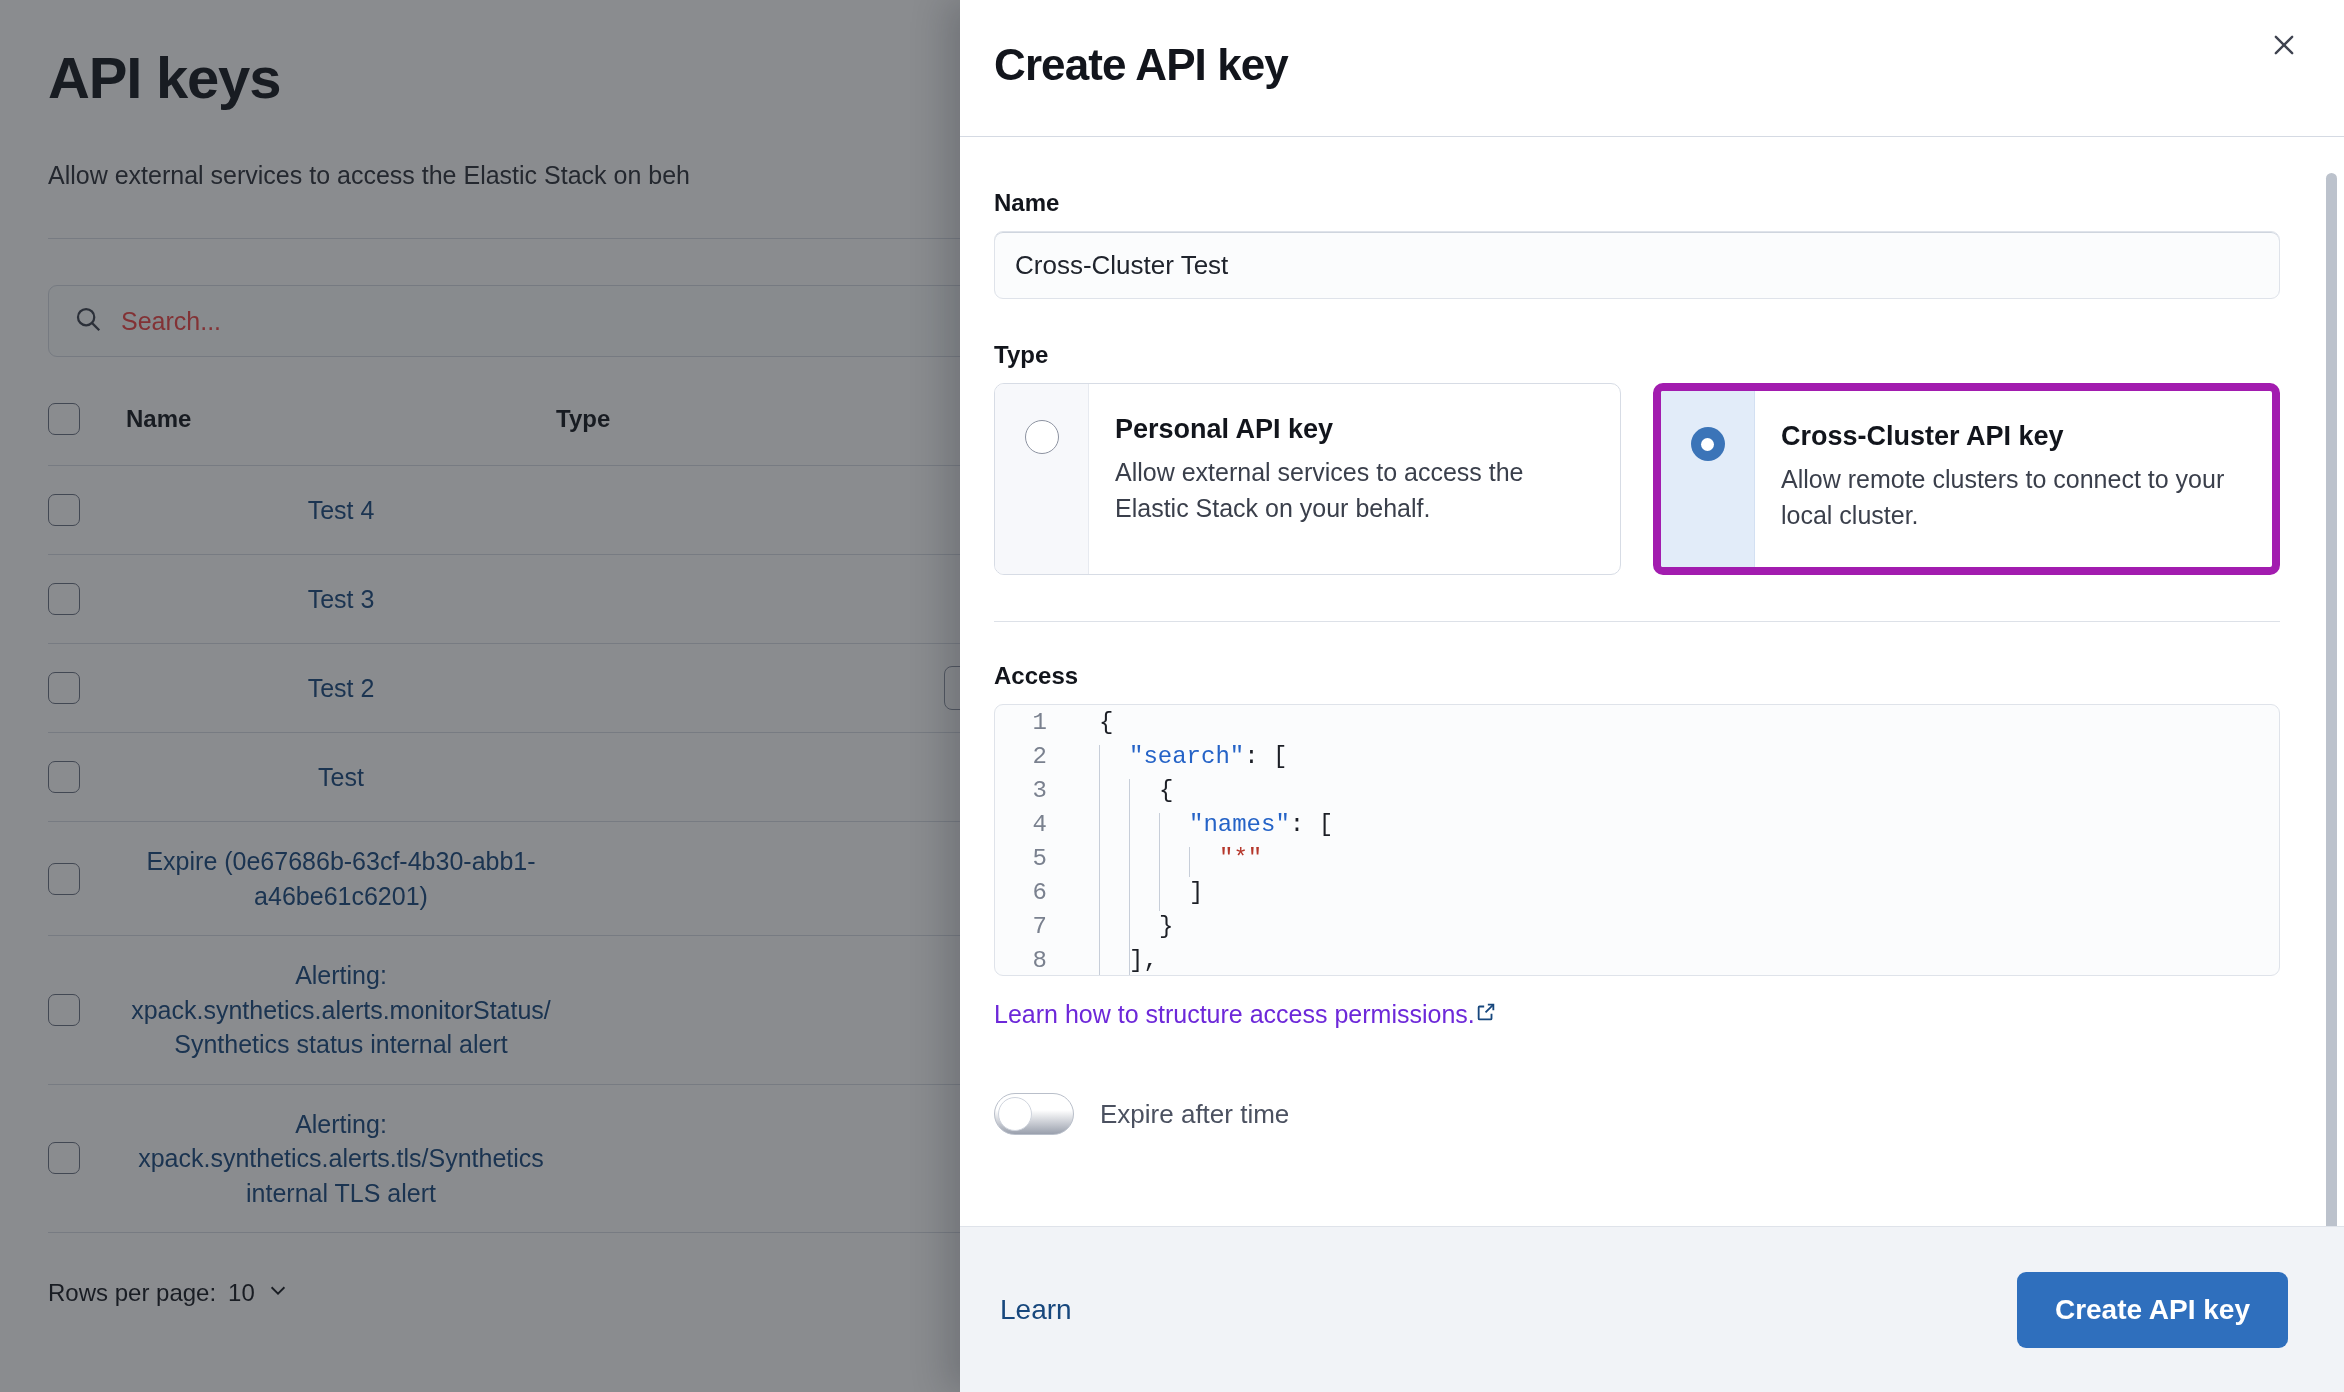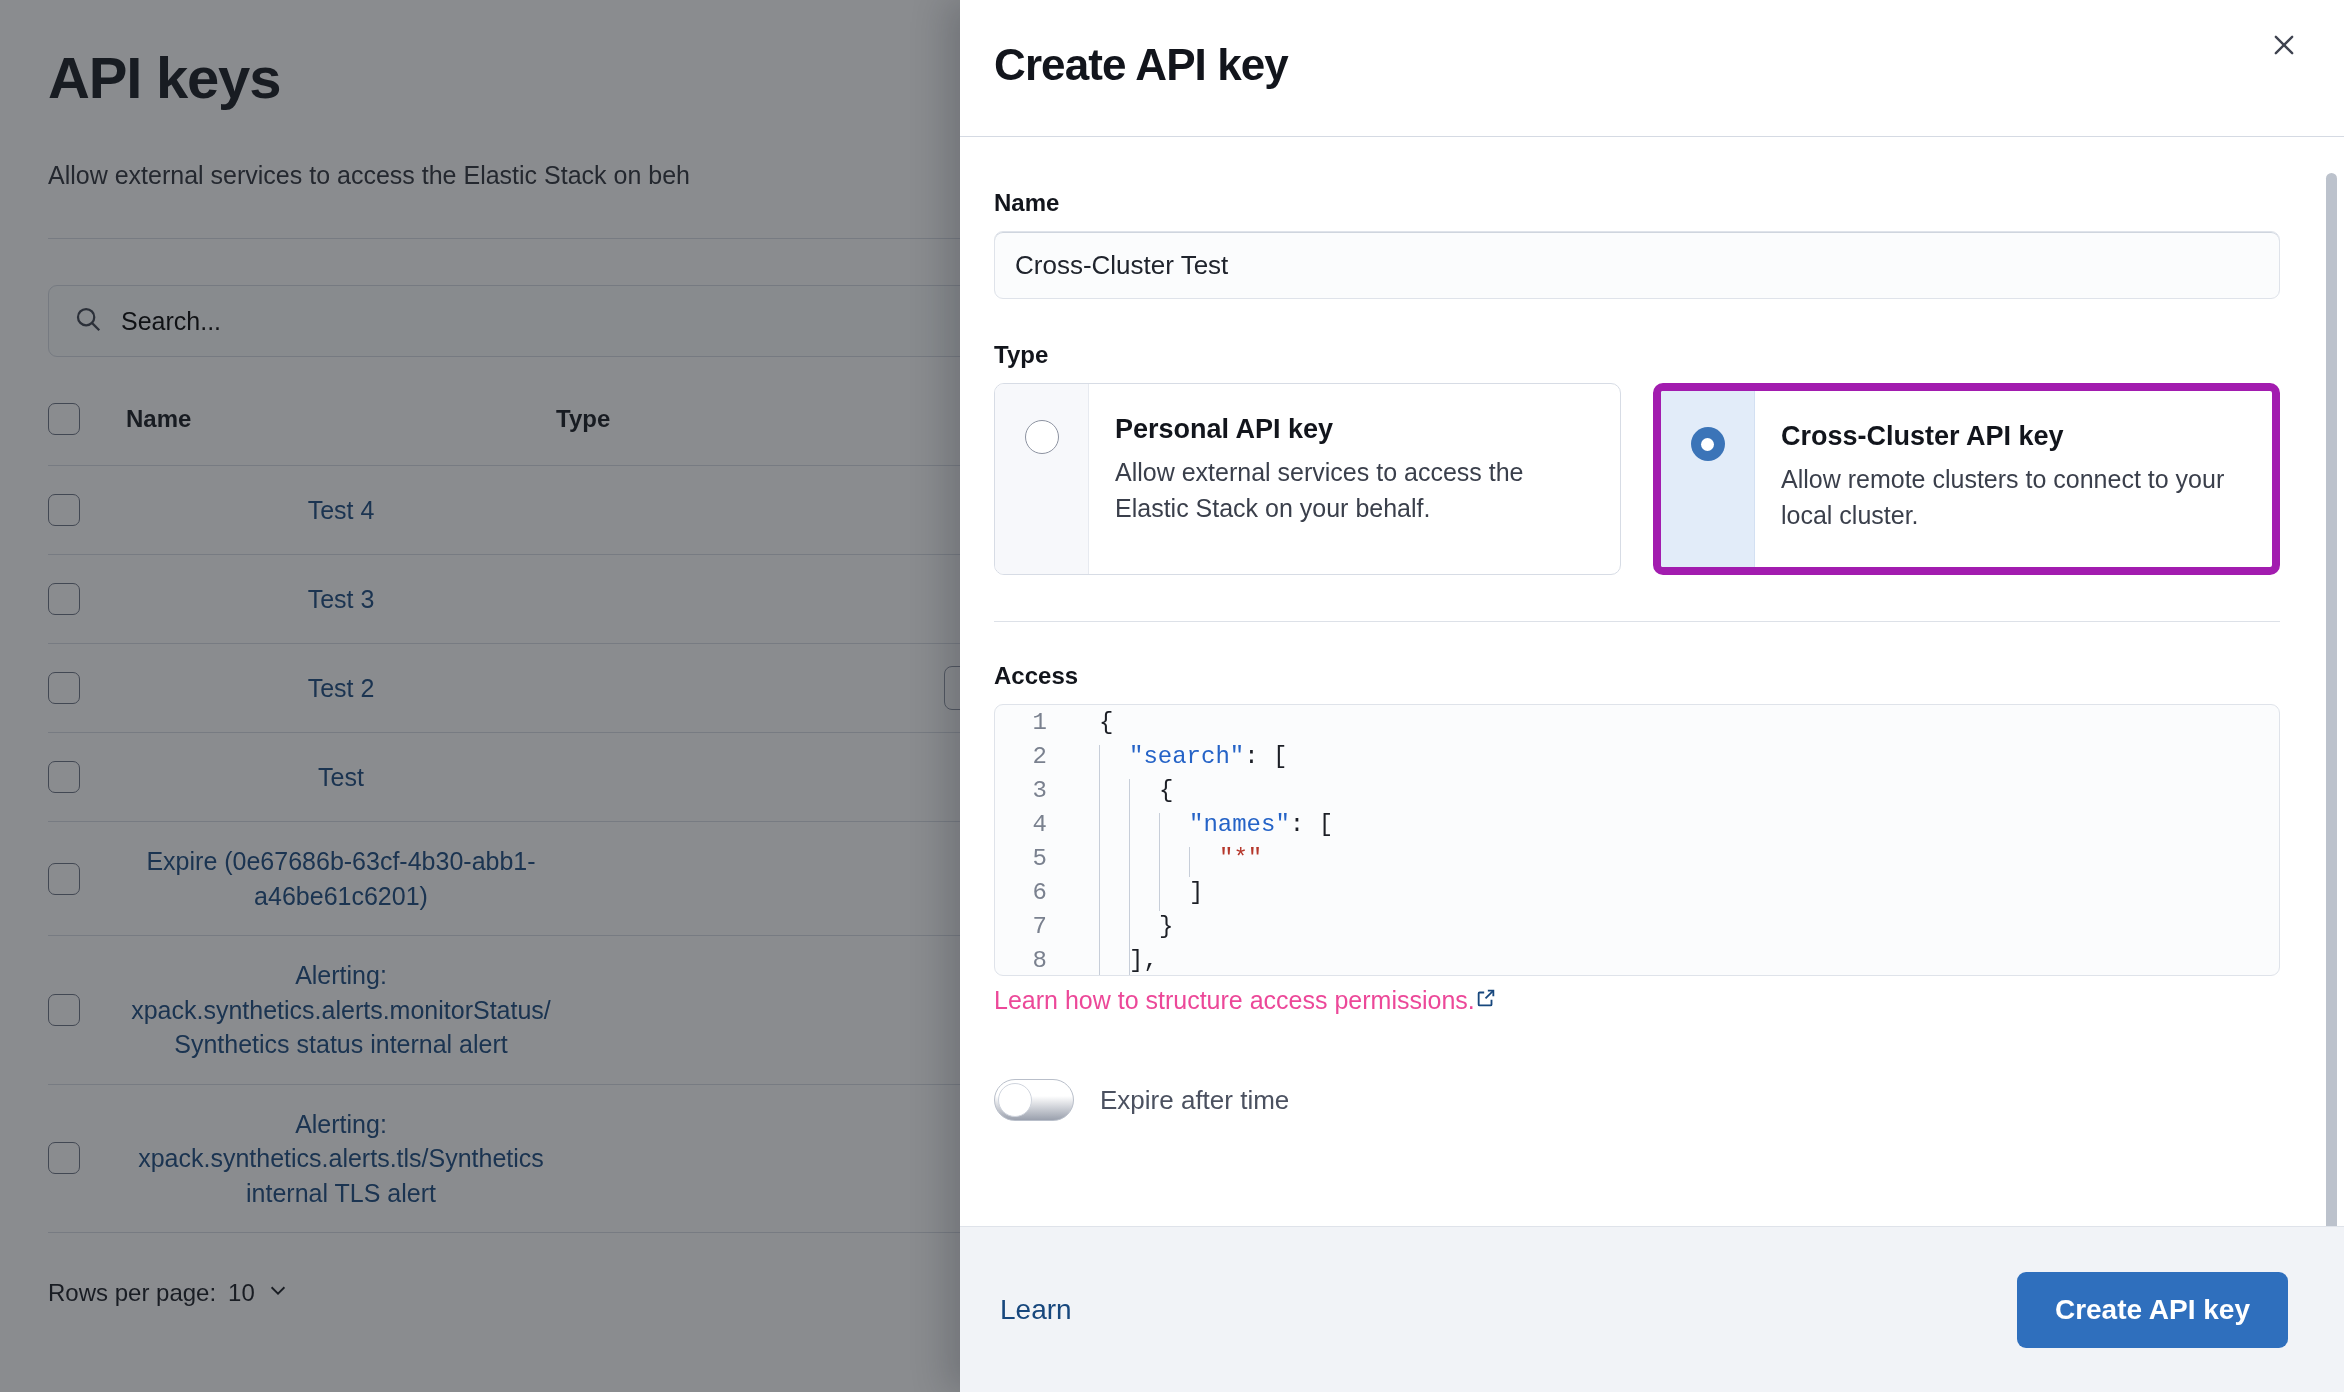--- a/index.html
+++ b/index.html
@@ -26,21 +26,21 @@
     font-size: 25px; color: #2b2f38; margin-top: 50px; white-space: nowrap;
   }
   .hr { height: 1px; background: #d8dce4; margin-top: 48px; width: 1490px; }
 
   .search-box {
     margin-top: 46px; width: 1490px; height: 72px;
     border: 1px solid #d5dae2; border-radius: 9px;
     background: #fbfcfd; display: flex; align-items: center; gap: 18px;
     padding: 0 24px;
   }
-  .search-ph { font-size: 25px; color: #000000; }
+  .search-ph { font-size: 25px; color: #ef4444; }
 
   table.keys { margin-top: 40px; width: 1490px; border-collapse: collapse; }
   table.keys th {
     text-align: left; font-size: 24px; font-weight: 700; color: #12151c;
     padding: 6px 0 30px 0; border-bottom: 1px solid #d8dce4;
   }
   table.keys td {
     padding: 22px 0; border-bottom: 1px solid #d8dce4; vertical-align: middle; text-align: center;
   }
   th.c-check, td.c-check { width: 78px; }
@@ -160,21 +160,21 @@
     position: relative; padding-left: 0;
   }
   .tok-key { color: #2563c7; }
   .tok-str { color: #b5372b; }
   .guide {
     position: absolute; top: 0; width: 1px; background: #c7ced9; height: 100%;
   }
   .code-area { position: relative; }
 
   .learn-link {
-    margin-top: 10px; font-size: 25px; color: #ec4899;
+    margin-top: 24px; font-size: 25px; color: #6d28d9;
     display: inline-flex; align-items: center; cursor: pointer;
   }
 
   .expire-row {
     margin-top: 64px; display: flex; align-items: center; gap: 26px;
   }
   .toggle {
     width: 80px; height: 42px; border-radius: 21px;
     background: linear-gradient(180deg,#ffffff 0%, #ffffff 40%, #9aa0ad 100%);
     border: 1px solid #b9bfca; position: relative;

